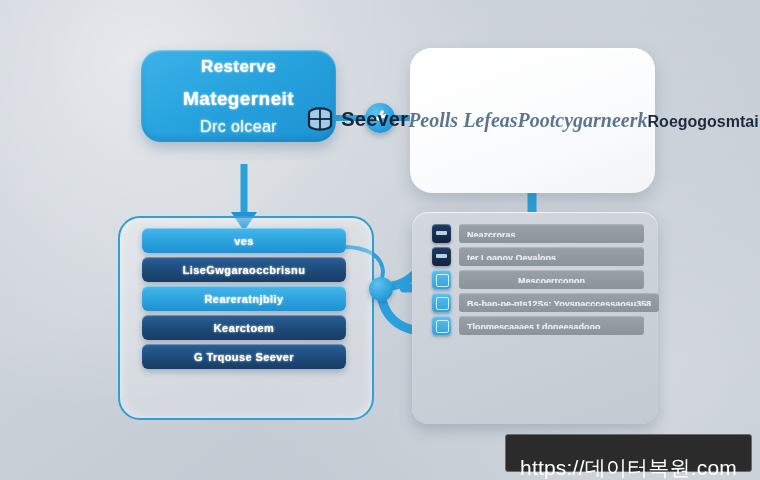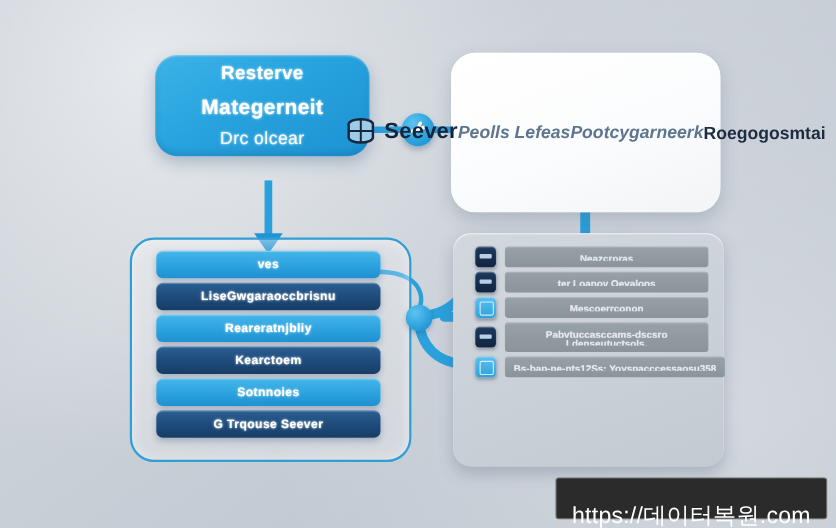--- a/index.html
+++ b/index.html
@@ -50,23 +50,24 @@
     box-shadow:0 7px 16px rgba(60,80,105,.22),
                inset 0 1px 0 rgba(255,255,255,1);
     display:flex;flex-direction:row;align-items:center;justify-content:center;
   }
   #card-head{display:flex;align-items:center;gap:7px;margin-bottom:2px;}
   #card-head .ttl{
     font-size:20px;font-weight:800;color:#16243a;letter-spacing:.2px;
     filter:blur(.35px);white-space:nowrap;
   }
   .card-sub{
-    font-size:16px;color:#5e7590;font-style:italic;font-weight:600;
+    font-size:20px;color:#5e7590;font-style:italic;font-weight:600;
     filter:blur(.5px);white-space:nowrap;margin-top:0;
     text-shadow:0 0 1px rgba(255,255,255,.9);
+    font-family:Liberation Serif, serif;
   }
   .card-sub2{
     font-size:16px;color:#1d2b40;font-weight:700;
     filter:blur(.45px);white-space:nowrap;margin-top:2px;
   }
 
   
   #list-frame{
     left:118px;top:216px;width:252px;height:200px;
     border:2px solid #2f9fd6;border-radius:22px;
@@ -108,21 +109,20 @@
   .gicon.blue:after{
     content:"";position:absolute;left:4px;top:4px;width:11px;height:11px;
     border:1.5px solid rgba(255,255,255,.75);border-radius:2px;
   }
   .gbar{
     flex:1;border-radius:3px;
     background:linear-gradient(180deg,#98a0a8 0%,#8b939b 100%);
     display:flex;flex-direction:column;justify-content:center;
     padding:6px 8px;box-sizing:border-box;
     box-shadow:inset 0 1px 1px rgba(255,255,255,.25);
-    text-align:center;
   }
   .gbar .t{
     font-size:9px;color:#e4eaf0;font-weight:600;filter:blur(.5px);
     white-space:nowrap;overflow:hidden;text-shadow:0 0 1px rgba(255,255,255,.6);
   }
   .h1line{height:19px;}
   .h2line{height:27px;}
   .gbar.center{align-items:center;}
 
   
@@ -211,23 +211,20 @@
       </div>
     <div class="bar dark">
         <span class="blur-txt">LiseGwgaraoccbrisnu</span>
       </div>
     <div class="bar light">
         <span class="blur-txt">Reareratnjbliy</span>
       </div>
     <div class="bar dark">
         <span class="blur-txt">Kearctoem</span>
       </div>
-    <div class="bar light">
-        <span class="blur-txt">Sotnnoies</span>
-      </div>
     <div class="bar dark">
         <span class="blur-txt">G Trqouse Seever</span>
       </div>
   </div>
 
   <div class="abs" id="node-mid"></div>
 
   <div class="abs" id="gray-panel">
     <div id="rows">
 
@@ -245,36 +242,35 @@
         </div>
       </div>
 
       <div class="grow">
         <div class="gicon blue"></div>
         <div class="gbar h1line center">
           <div class="t">Mescoerrconon</div>
         </div>
       </div>
 
-      <div class="grow">
-        <div class="gicon navy"></div>
-        <div class="gbar h2line">
-          <div class="t">Pabvtuccasccams-dscsro</div>
-          <div class="t">Ldenseutuctsols,</div>
-        </div>
-      </div>
 
       <div class="grow">
         <div class="gicon blue"></div>
         <div class="gbar h1line">
           <div class="t">Bs-bap-pe-nts12Ss:   Yoyspacccessaosu358</div>
         </div>
       </div>
 
 
+      <div class="grow">
+        <div class="gicon blue"></div>
+        <div class="gbar h1line">
+          <div class="t">Tlonmescaaaes t doneesadooo</div>
+        </div>
+      </div>
 
     </div>
   </div>
 
   <div class="abs" id="watermark">
     <span class="wm">https://데이터복원.com</span>
   </div>
 
 </div>
 

